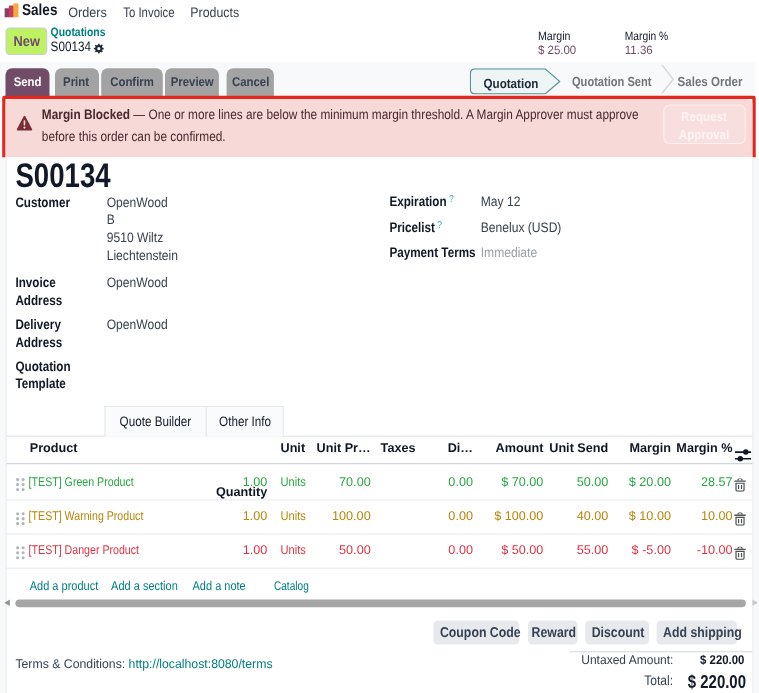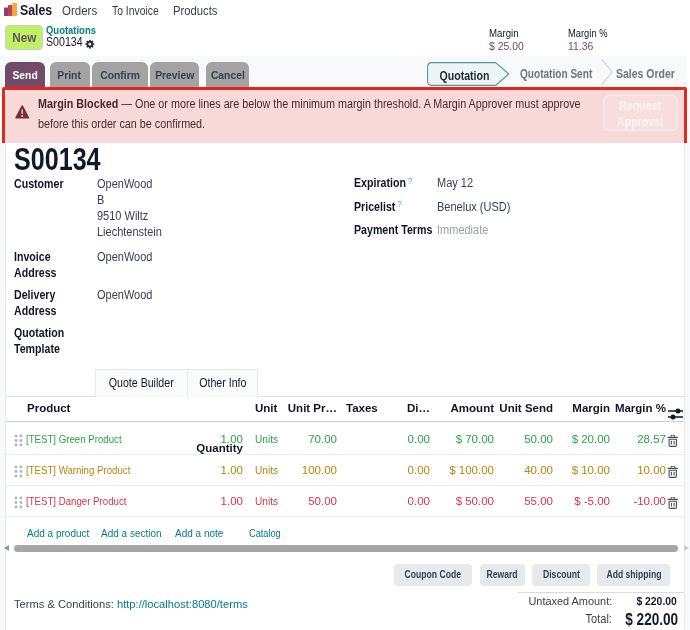--- a/index.html
+++ b/index.html
@@ -4,21 +4,21 @@
 <style>
 * { margin:0; padding:0; box-sizing:border-box; }
 html,body { width:690px; height:630px; background:#fff; }
 body { font-family:"Liberation Sans", sans-serif; color:#374151; }
 #app { position:relative; width:690px; height:630px; overflow:hidden; background:#fff; }
 .abs { position:absolute; white-space:nowrap; }
 .lbl { font-size:12.5px; line-height:16px; font-weight:700; color:#0f1726; transform:scaleX(0.85); transform-origin:0 50%; }
 .val { font-size:12.5px; line-height:16px; color:#374151; transform:scaleX(0.88); transform-origin:0 50%; }
 .sbtn { position:absolute; bottom:0; height:26px; border-radius:6px 6px 0 0; background:#a3a3a3; color:#374151; font-size:11.5px; font-weight:700; line-height:26px; text-align:center; white-space:nowrap; }
 .sbtn span { display:inline-block; transform:scaleX(0.9); }
-.gbtn { position:absolute; height:22px; border-radius:4px; background:#e7e9ed; color:#374151; font-size:10px; font-weight:700; line-height:22px; text-align:center; white-space:nowrap; }
+.gbtn { position:absolute; height:22px; border-radius:4px; background:#e7e9ed; color:#374151; font-size:13px; font-weight:700; line-height:22px; text-align:right; white-space:nowrap; }
 .gbtn span { display:inline-block; transform:scaleX(0.86); }
 .th { position:absolute; font-size:11.5px; line-height:14px; font-weight:700; color:#0f1726; white-space:nowrap; }
 .thr { text-align:right; }
 .td { position:absolute; font-size:11.5px; line-height:14px; white-space:nowrap; }
 .link { color:#017e84; }
 </style>
 </head>
 <body>
 <div id="app">
 

